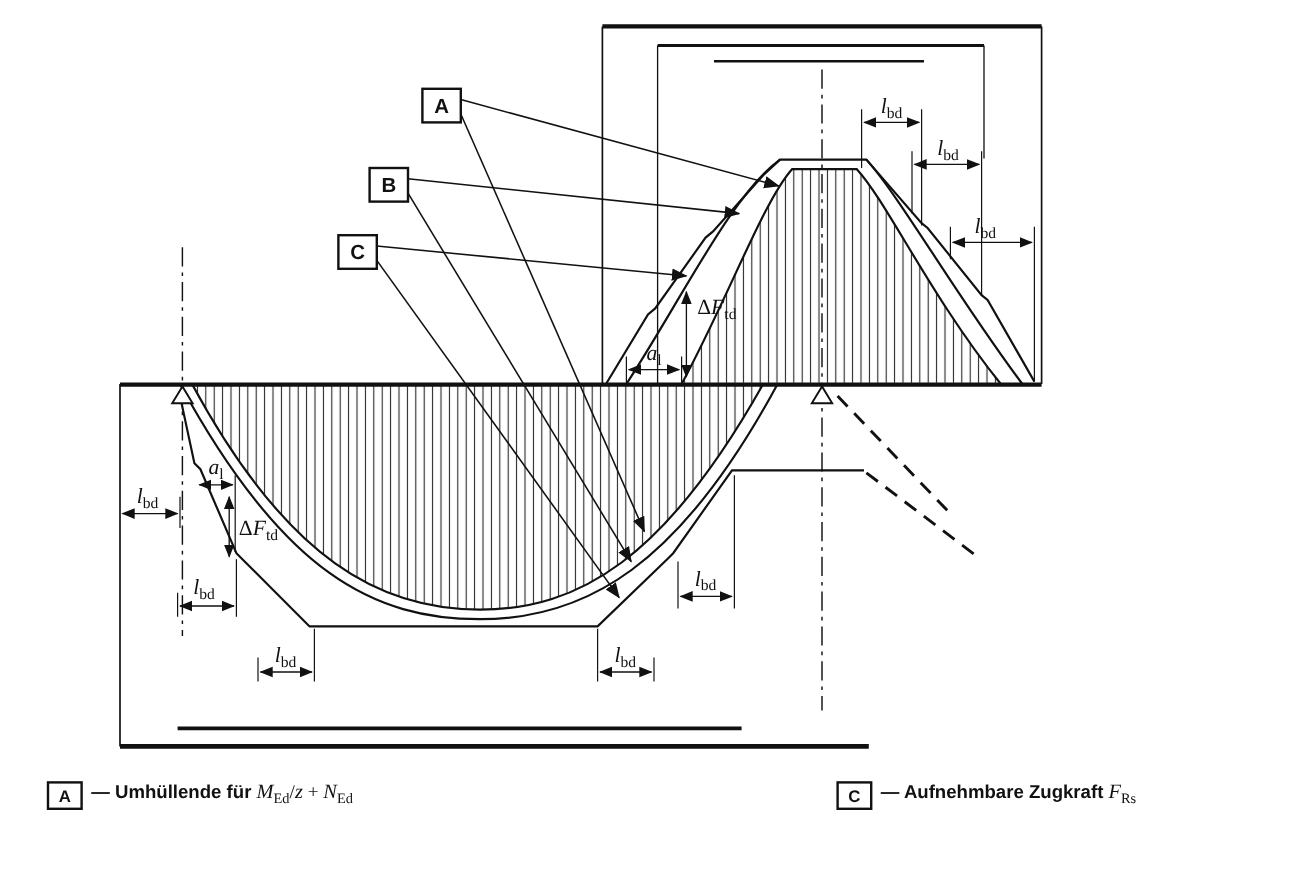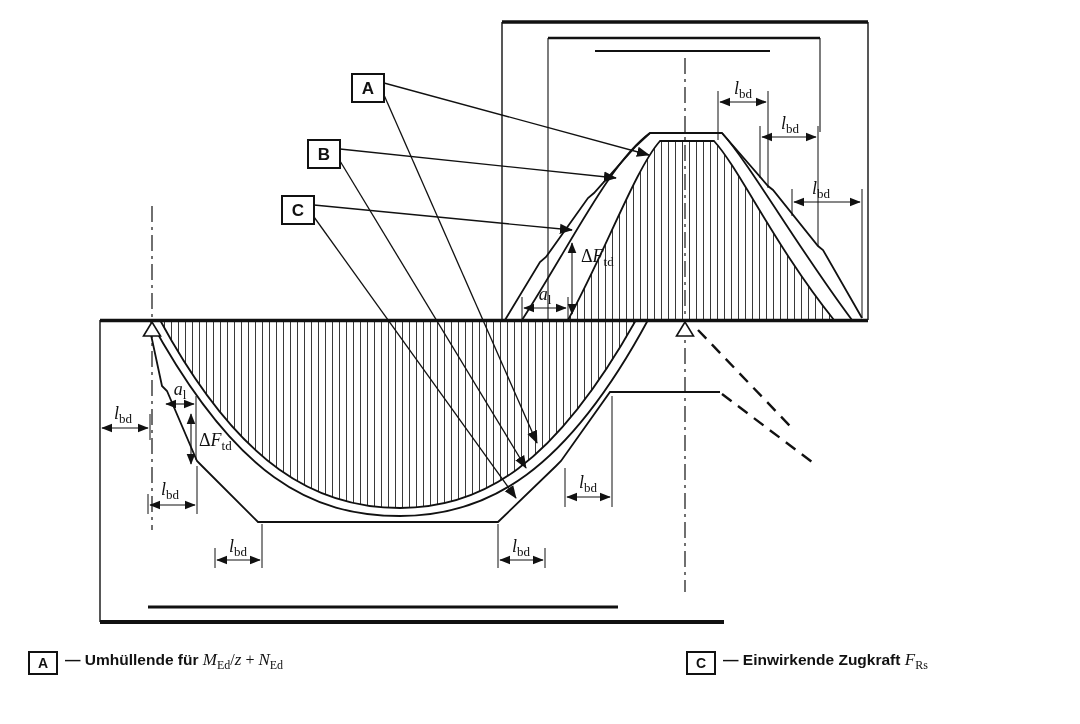--- a/index.html
+++ b/index.html
@@ -5,21 +5,21 @@
   html,body{margin:0;padding:0;background:#fff;}
   body{width:1080px;height:724px;position:relative;font-family:"Liberation Sans",sans-serif;color:#111;}
   .stage{position:absolute;left:0;top:0;width:1080px;height:724px;}
   svg{display:block;}
   
   .dimtext{font-family:"Liberation Serif",serif;font-style:italic;font-size:18px;fill:#111;}
   .dimtext .sub{font-size:13px;font-style:normal;}
   .dimtext .up{font-style:normal;}
   .callout{font-family:"Liberation Sans",sans-serif;font-weight:bold;font-size:17px;fill:#111;}
   
-  .legend{position:absolute;top:650px;left:0;width:932px;height:40px;}
+  .legend{position:absolute;top:650px;left:11px;width:932px;height:40px;}
   .legend-item{position:absolute;top:0;white-space:nowrap;font-weight:bold;font-size:15.5px;}
   .kbox{display:inline-block;min-width:22px;height:20px;line-height:20px;text-align:center;
         border:2px solid #111;font-weight:bold;font-size:14px;margin-right:7px;vertical-align:-3px;padding:0 2px;}
   .ltext{vertical-align:baseline;}
   .f{font-family:"Liberation Serif",serif;font-style:italic;font-weight:normal;font-size:17px;}
   .f2{font-family:"Liberation Serif",serif;font-style:normal;font-weight:normal;font-size:16px;}
   .ltext sub{font-family:"Liberation Serif",serif;font-style:normal;font-weight:normal;font-size:12px;vertical-align:-4px;line-height:0;}
 </style>
 </head>
 <body>
@@ -150,16 +150,16 @@
   <text class="dimtext" x="238" y="552" text-anchor="middle"><tspan>l</tspan><tspan class="sub" dy="4">bd</tspan></text>
   <text class="dimtext" x="521" y="552" text-anchor="middle"><tspan>l</tspan><tspan class="sub" dy="4">bd</tspan></text>
   <text class="dimtext" x="588" y="488" text-anchor="middle"><tspan>l</tspan><tspan class="sub" dy="4">bd</tspan></text>
 </svg>
 
 <div class="legend">
   <div class="legend-item" style="left:28px">
     <span class="kbox">A</span><span class="ltext"><span>—</span> <span>Umhüllende für</span> <span class="f">M</span><sub>Ed</sub><span class="f2">/</span><span class="f">z</span><span class="f2"> + </span><span class="f">N</span><sub>Ed</sub></span>
   </div>
   <div class="legend-item" style="left:686px">
-    <span class="kbox">C</span><span class="ltext"><span>—</span> <span>Einwirkende Zugkraft</span> <span class="f">F</span><sub>Rs</sub></span>
+    <span class="kbox">C</span><span class="ltext"><span>—</span> <span>Aufnehmbare Zugkraft</span> <span class="f">F</span><sub>Rs</sub></span>
   </div>
 </div>
 </div>
 
 </body></html>

